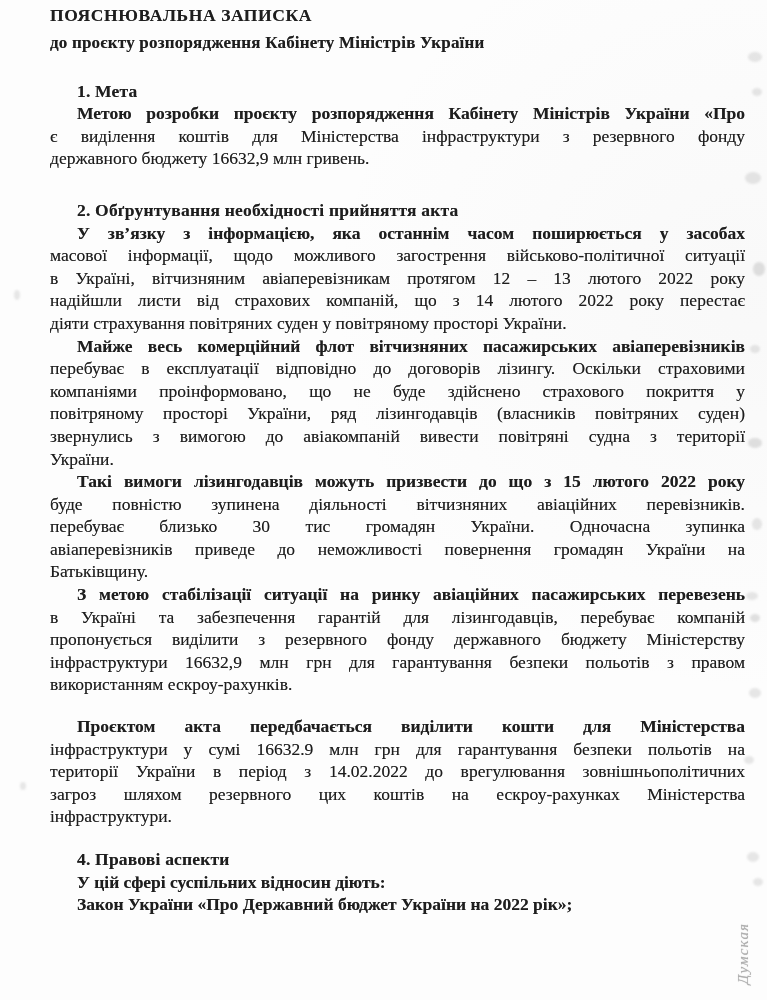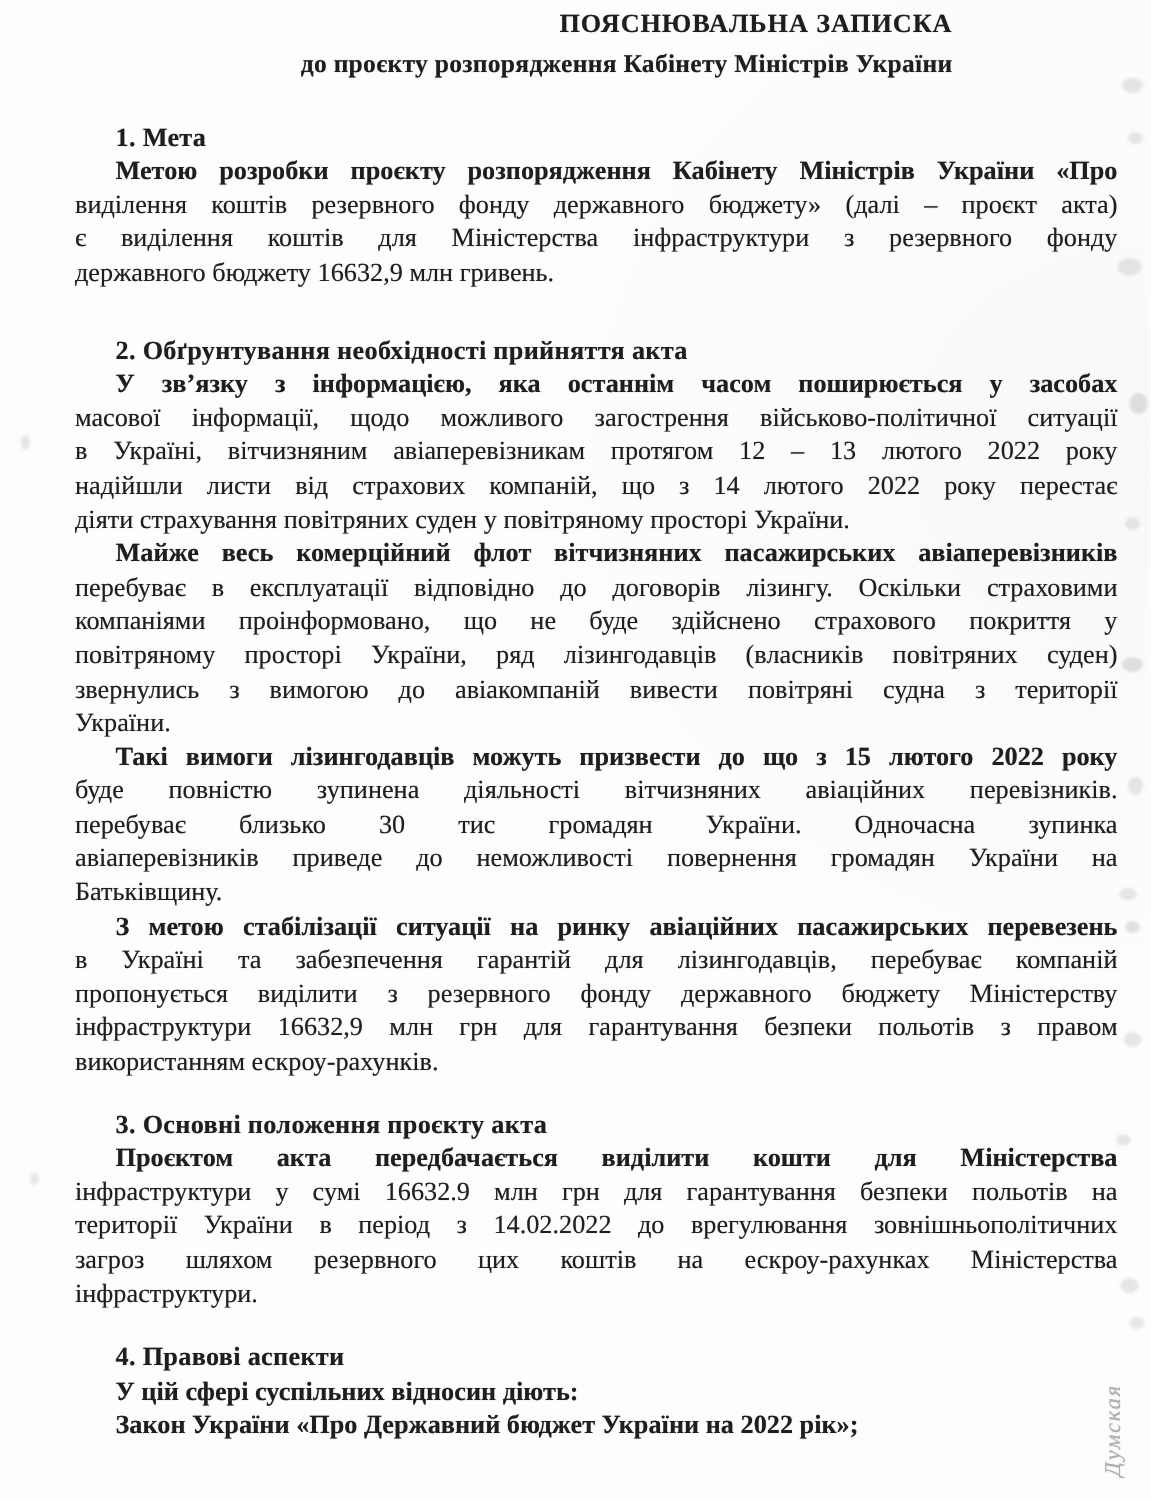--- a/index.html
+++ b/index.html
@@ -22,21 +22,21 @@
   }
   .content {
     position: absolute;
     left: 50px;
     top: 2px;
     width: 695px;
     text-shadow: 0 0 0.55px rgba(30,30,30,0.55);
   }
   .doc-header {
     width: 585px;
-    text-align: right;
+    text-align: left;
     font-weight: bold;
     font-size: 17px;
     line-height: 27.3px;
     margin-bottom: 13px;
     letter-spacing: 0.2px;
   }
   .doc-header .doc-title { font-size: 17.5px; letter-spacing: 0.6px; }
   .sec { margin: 0; }
   .sec-s2 { margin-top: 29px; }
   .sec-s3 { margin-top: 19px; }
@@ -100,21 +100,20 @@
 
     <header class="doc-header">
       <div class="doc-title">ПОЯСНЮВАЛЬНА ЗАПИСКА</div>
       <div class="doc-subtitle">до проєкту розпорядження Кабінету Міністрів України</div>
     </header>
 
     <section class="sec sec-s1">
       <h2 class="sec-head">1. Мета</h2>
       <div class="para">
           <div class="line first">Метою розробки проєкту розпорядження Кабінету Міністрів України «Про</div>
-          <div class="line">виділення коштів резервного фонду державного бюджету» (далі – проєкт акта)</div>
           <div class="line">є виділення коштів для Міністерства інфраструктури з резервного фонду</div>
           <div class="line last">державного бюджету 16632,9 млн гривень.</div>
         </div>
     </section>
 
     <section class="sec sec-s2">
       <h2 class="sec-head">2. Обґрунтування необхідності прийняття акта</h2>
       <div class="para">
           <div class="line first">У зв’язку з інформацією, яка останнім часом поширюється у засобах</div>
           <div class="line">масової інформації, щодо можливого загострення військово-політичної ситуації</div>
@@ -140,21 +139,20 @@
       <div class="para">
           <div class="line first">З метою стабілізації ситуації на ринку авіаційних пасажирських перевезень</div>
           <div class="line">в Україні та забезпечення гарантій для лізингодавців, перебуває компаній</div>
           <div class="line">пропонується виділити з резервного фонду державного бюджету Міністерству</div>
           <div class="line">інфраструктури 16632,9 млн грн для гарантування безпеки польотів з правом</div>
           <div class="line last">використанням ескроу-рахунків.</div>
         </div>
     </section>
 
     <section class="sec sec-s3">
-      <h2 class="sec-head">3. Основні положення проєкту акта</h2>
       <div class="para">
           <div class="line first">Проєктом акта передбачається виділити кошти для Міністерства</div>
           <div class="line">інфраструктури у сумі 16632.9 млн грн для гарантування безпеки польотів на</div>
           <div class="line">території України в період з 14.02.2022 до врегулювання зовнішньополітичних</div>
           <div class="line">загроз шляхом резервного цих коштів на ескроу-рахунках Міністерства</div>
           <div class="line last">інфраструктури.</div>
         </div>
     </section>
 
     <section class="sec sec-s4">

